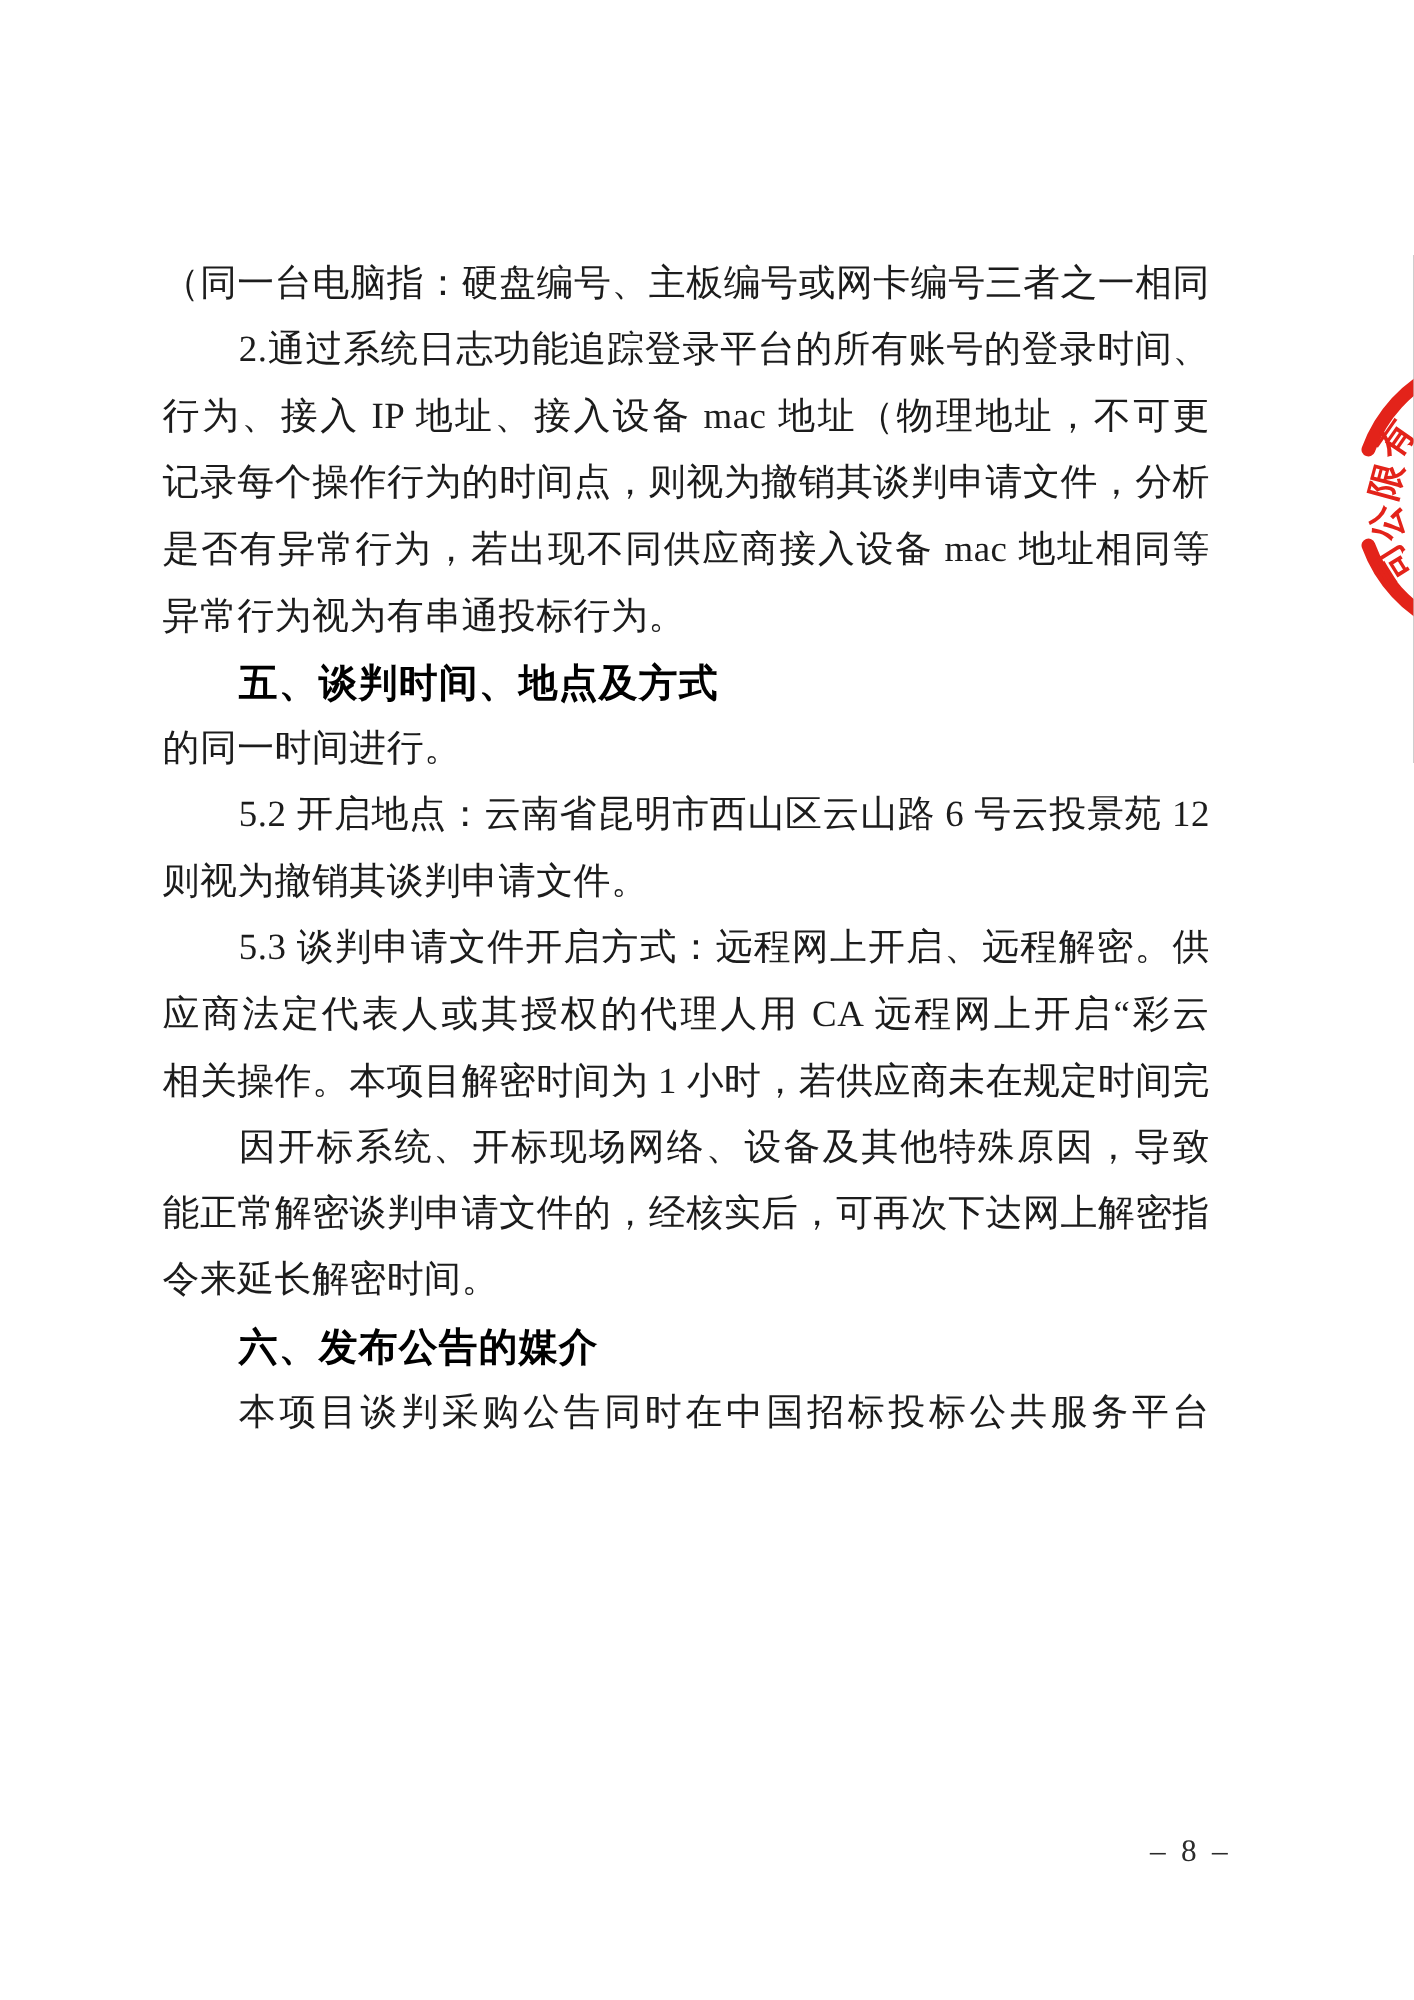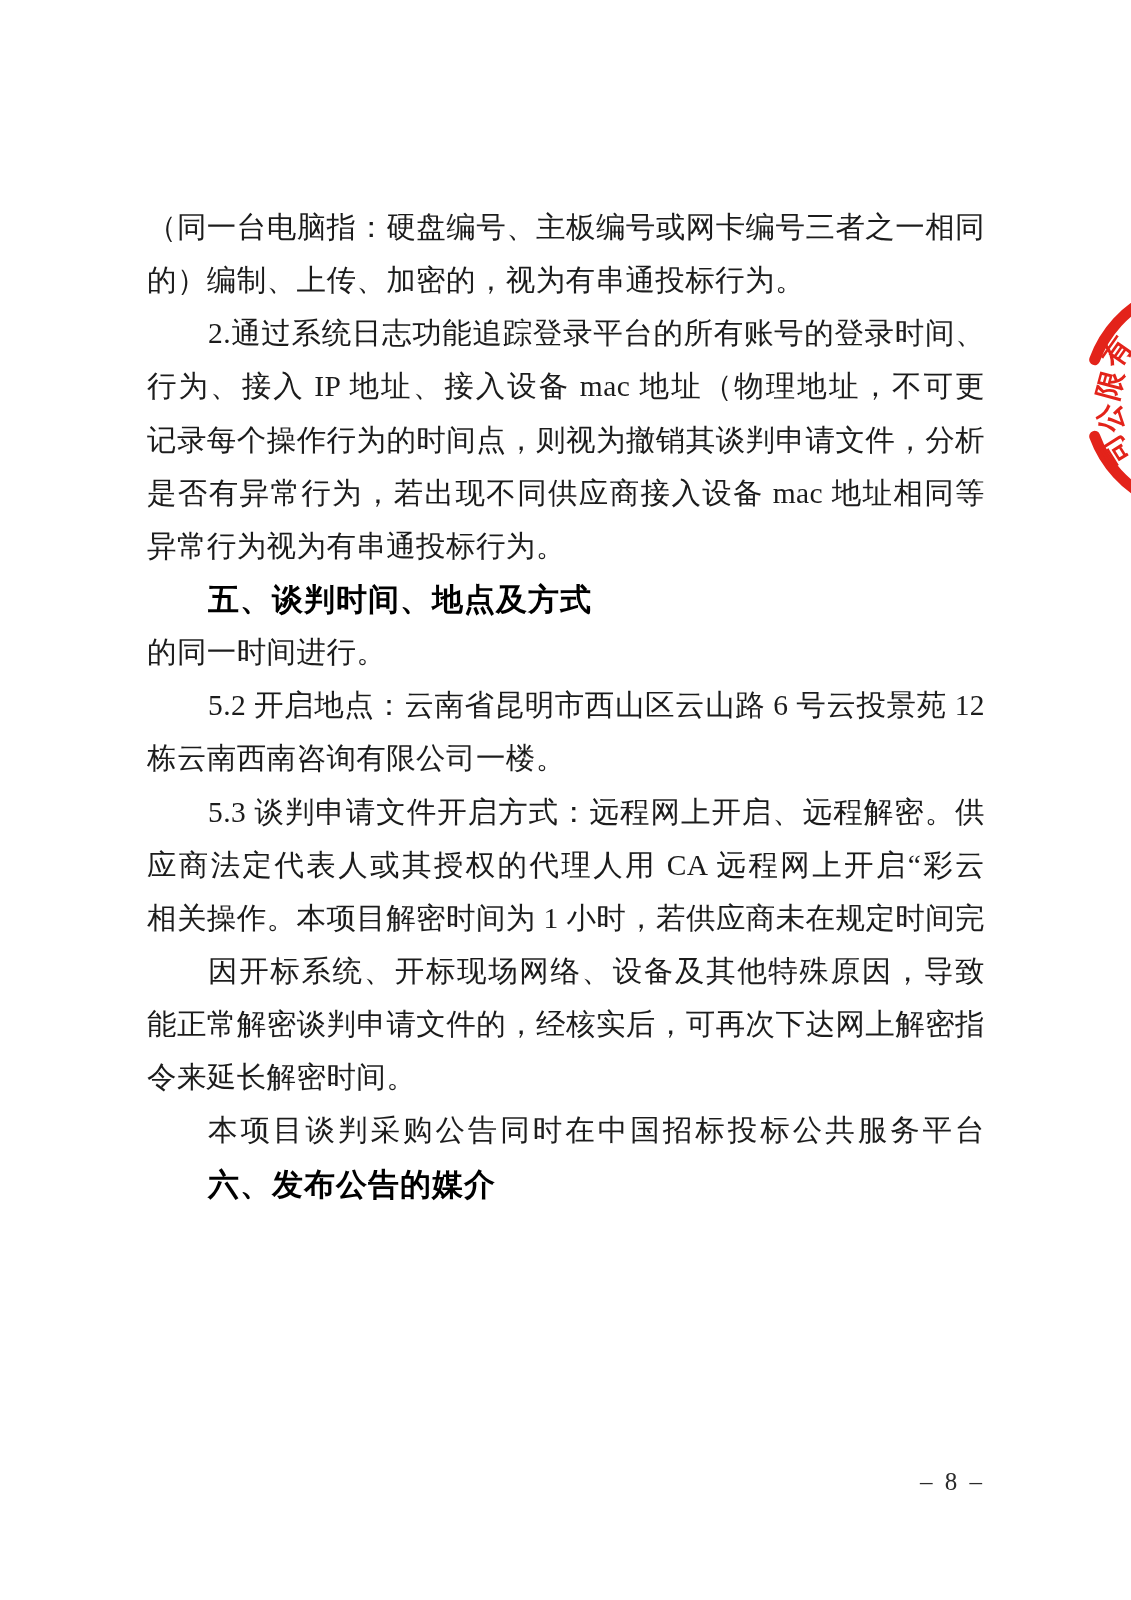--- a/index.html
+++ b/index.html
@@ -12,21 +12,21 @@
   .page{
     position:relative;
     width:1131px;height:1600px;
     background:#ffffff;
     overflow:hidden;
     margin:0 auto;
     font-family:"Liberation Serif","DejaVu Serif",serif;
   }
   .content{
     position:absolute;
-    left:147px;top:201px;width:838px;
+    left:130px;top:201px;width:838px;
   }
   .ln{
     font-size:29.5px;
     line-height:53.15px;
     height:53.15px;
     color:var(--body-text);
     text-align:justify;
     text-justify:inter-character;
     overflow:hidden;
     letter-spacing:0.4px;
@@ -76,38 +76,37 @@
   .sc3{ left:8px;  top:111px; transform:rotate(-100deg); }
   .sc4{ left:13px; top:143px; transform:rotate(-122deg); }
 </style>
 </head>
 <body>
 
 <div class="page">
 
   <div class="content">
     <div class="ln jf">（同一台电脑指：硬盘编号、主板编号或网卡编号三者之一相同</div>
-    <div class="ln">的）编制、上传、加密的，视为有串通投标行为。</div>
     <div class="ln jf ind">2.通过系统日志功能追踪登录平台的所有账号的登录时间、</div>
     <div class="ln jf">行为、接入 IP 地址、接入设备 mac 地址（物理地址，不可更改），</div>
     <div class="ln jf">记录每个操作行为的时间点，则视为撤销其谈判申请文件，分析</div>
     <div class="ln jf">是否有异常行为，若出现不同供应商接入设备 mac 地址相同等</div>
     <div class="ln">异常行为视为有串通投标行为。</div>
     <div class="ln hd ind">五、谈判时间、地点及方式</div>
     <div class="ln">的同一时间进行。</div>
     <div class="ln jf ind">5.2 开启地点：云南省昆明市西山区云山路 6 号云投景苑 12</div>
-    <div class="ln">栋云南西南咨询有限公司一楼。</div>
+    <div class="ln">则视为撤销其谈判申请文件。</div>
     <div class="ln jf ind">5.3 谈判申请文件开启方式：远程网上开启、远程解密。供</div>
     <div class="ln jf">应商法定代表人或其授权的代理人用 CA 远程网上开启“彩云</div>
     <div class="ln jf">相关操作。本项目解密时间为 1 小时，若供应商未在规定时间完</div>
     <div class="ln jf ind">因开标系统、开标现场网络、设备及其他特殊原因，导致不</div>
     <div class="ln jf">能正常解密谈判申请文件的，经核实后，可再次下达网上解密指</div>
     <div class="ln">令来延长解密时间。</div>
+    <div class="ln hd ind">六、发布公告的媒介</div>
     <div class="ln jf ind">本项目谈判采购公告同时在中国招标投标公共服务平台</div>
-    <div class="ln hd ind">六、发布公告的媒介</div>
   </div>
 
   <div class="stamp">
     <svg width="46" height="220" viewBox="0 0 46 220">
       <path d="M 9.7 69.7 A 112 112 0 0 1 67.7 6.5" fill="none" stroke="var(--seal-red)" stroke-width="11" stroke-linecap="round"></path>
       <path d="M 9.7 146.3 A 112 112 0 0 0 67.7 209.5" fill="none" stroke="var(--seal-red)" stroke-width="11" stroke-linecap="round"></path>
     </svg>
     <span class="sc sc1">有</span>
     <span class="sc sc2">限</span>
     <span class="sc sc3">公</span>

